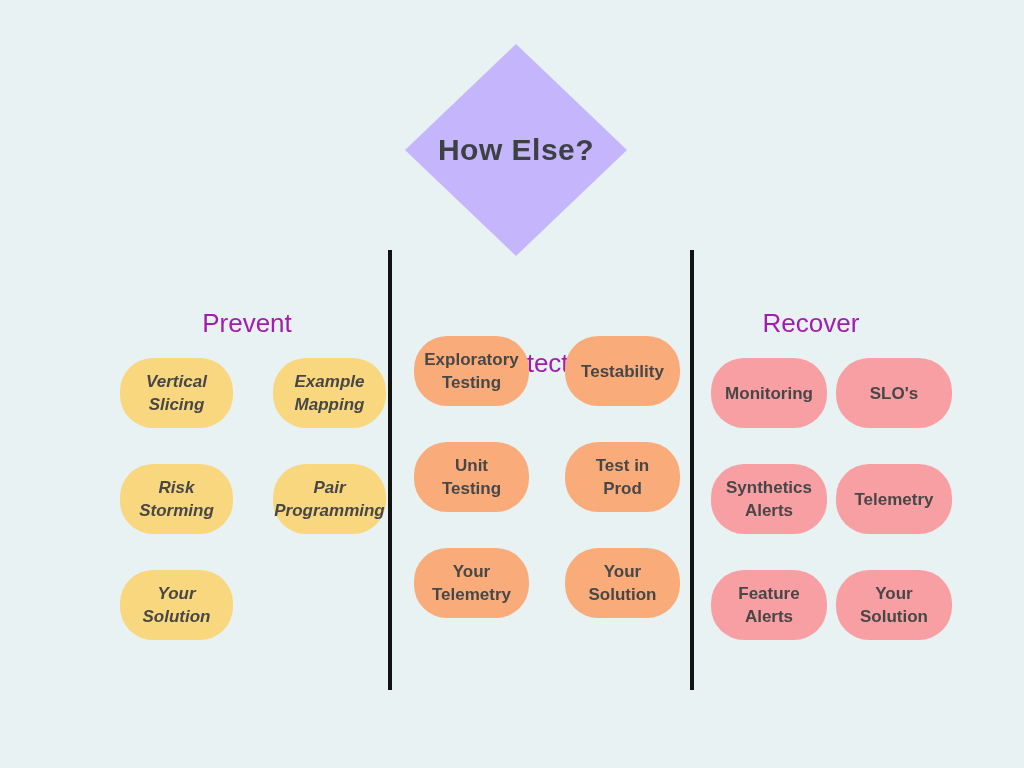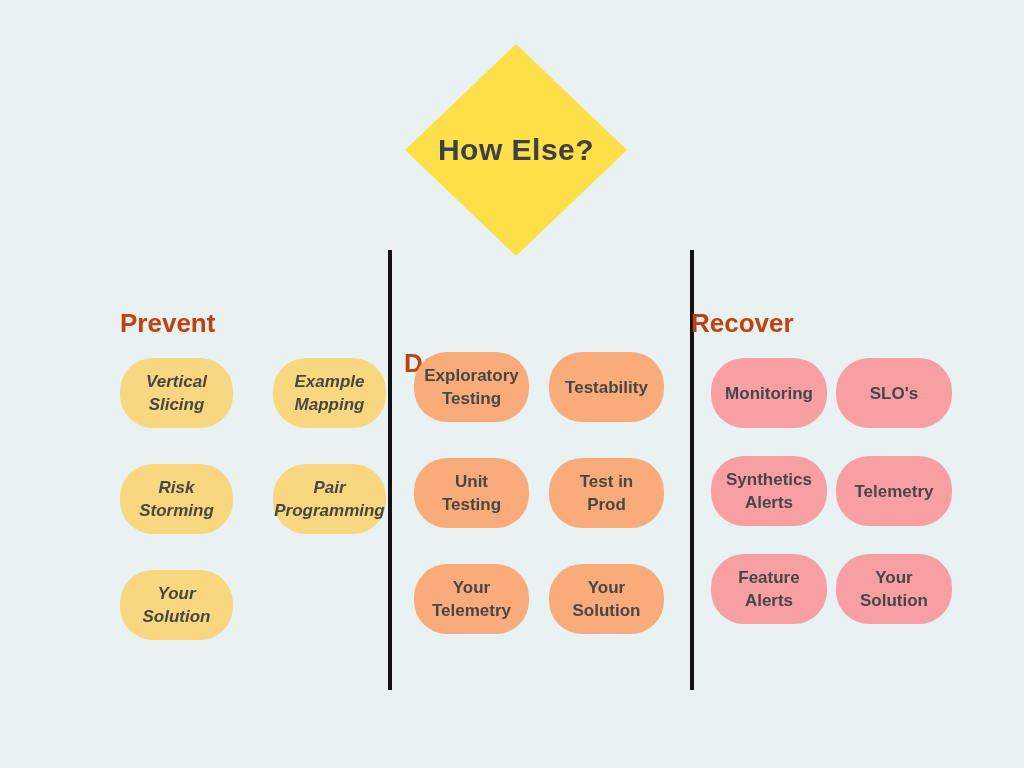--- a/index.html
+++ b/index.html
@@ -17,21 +17,21 @@
     overflow: hidden;
   }
 
   
   .diamond {
     position: absolute;
     left: 405px;
     top: 44px;
     width: 222px;
     height: 212px;
-    background: #fde047;
+    background: #c4b5fd;
     clip-path: polygon(50% 0, 100% 50%, 50% 100%, 0 50%);
     display: flex;
     align-items: center;
     justify-content: center;
   }
   .diamond-label {
     font-size: 30px;
     font-weight: bold;
     color: #3d4145;
     letter-spacing: 0.5px;
@@ -47,52 +47,53 @@
   }
   .divider-1 { left: 388px; }
   .divider-2 { left: 690px; }
 
   
   .col-header {
     position: absolute;
     top: 307px;
     height: 32px;
     line-height: 32px;
+    text-align: center;
     font-size: 26px;
-    font-weight: 700;
-    color: #c2410c;
+    font-weight: 400;
+    color: #a21caf;
   }
   .header-prevent { left: 120px; width: 254px; }
   .header-detect  { left: 404px; width: 254px; margin-top: 40px; }
   .header-recover { left: 691px; width: 240px; }
 
   
   .group {
     position: absolute;
     display: grid;
     grid-auto-rows: 70px;
   }
   .group-prevent {
     left: 120px;
     top: 358px;
     grid-template-columns: repeat(2, 113px);
     gap: 36px 40px;
     font-style: italic;
   }
   .group-detect {
     left: 414px;
-    top: 352px;
+    top: 336px;
     grid-template-columns: repeat(2, 115px);
-    gap: 36px 20px;
+    gap: 36px 36px;
   }
   .group-recover {
     left: 711px;
     top: 358px;
     grid-template-columns: repeat(2, 116px);
-    gap: 28px 9px;
+    gap: 36px 9px;
   }
 
   .pill {
     border-radius: 33px;
     display: flex;
     align-items: center;
     justify-content: center;
     text-align: center;
     white-space: pre-line;
     font-size: 17px;

